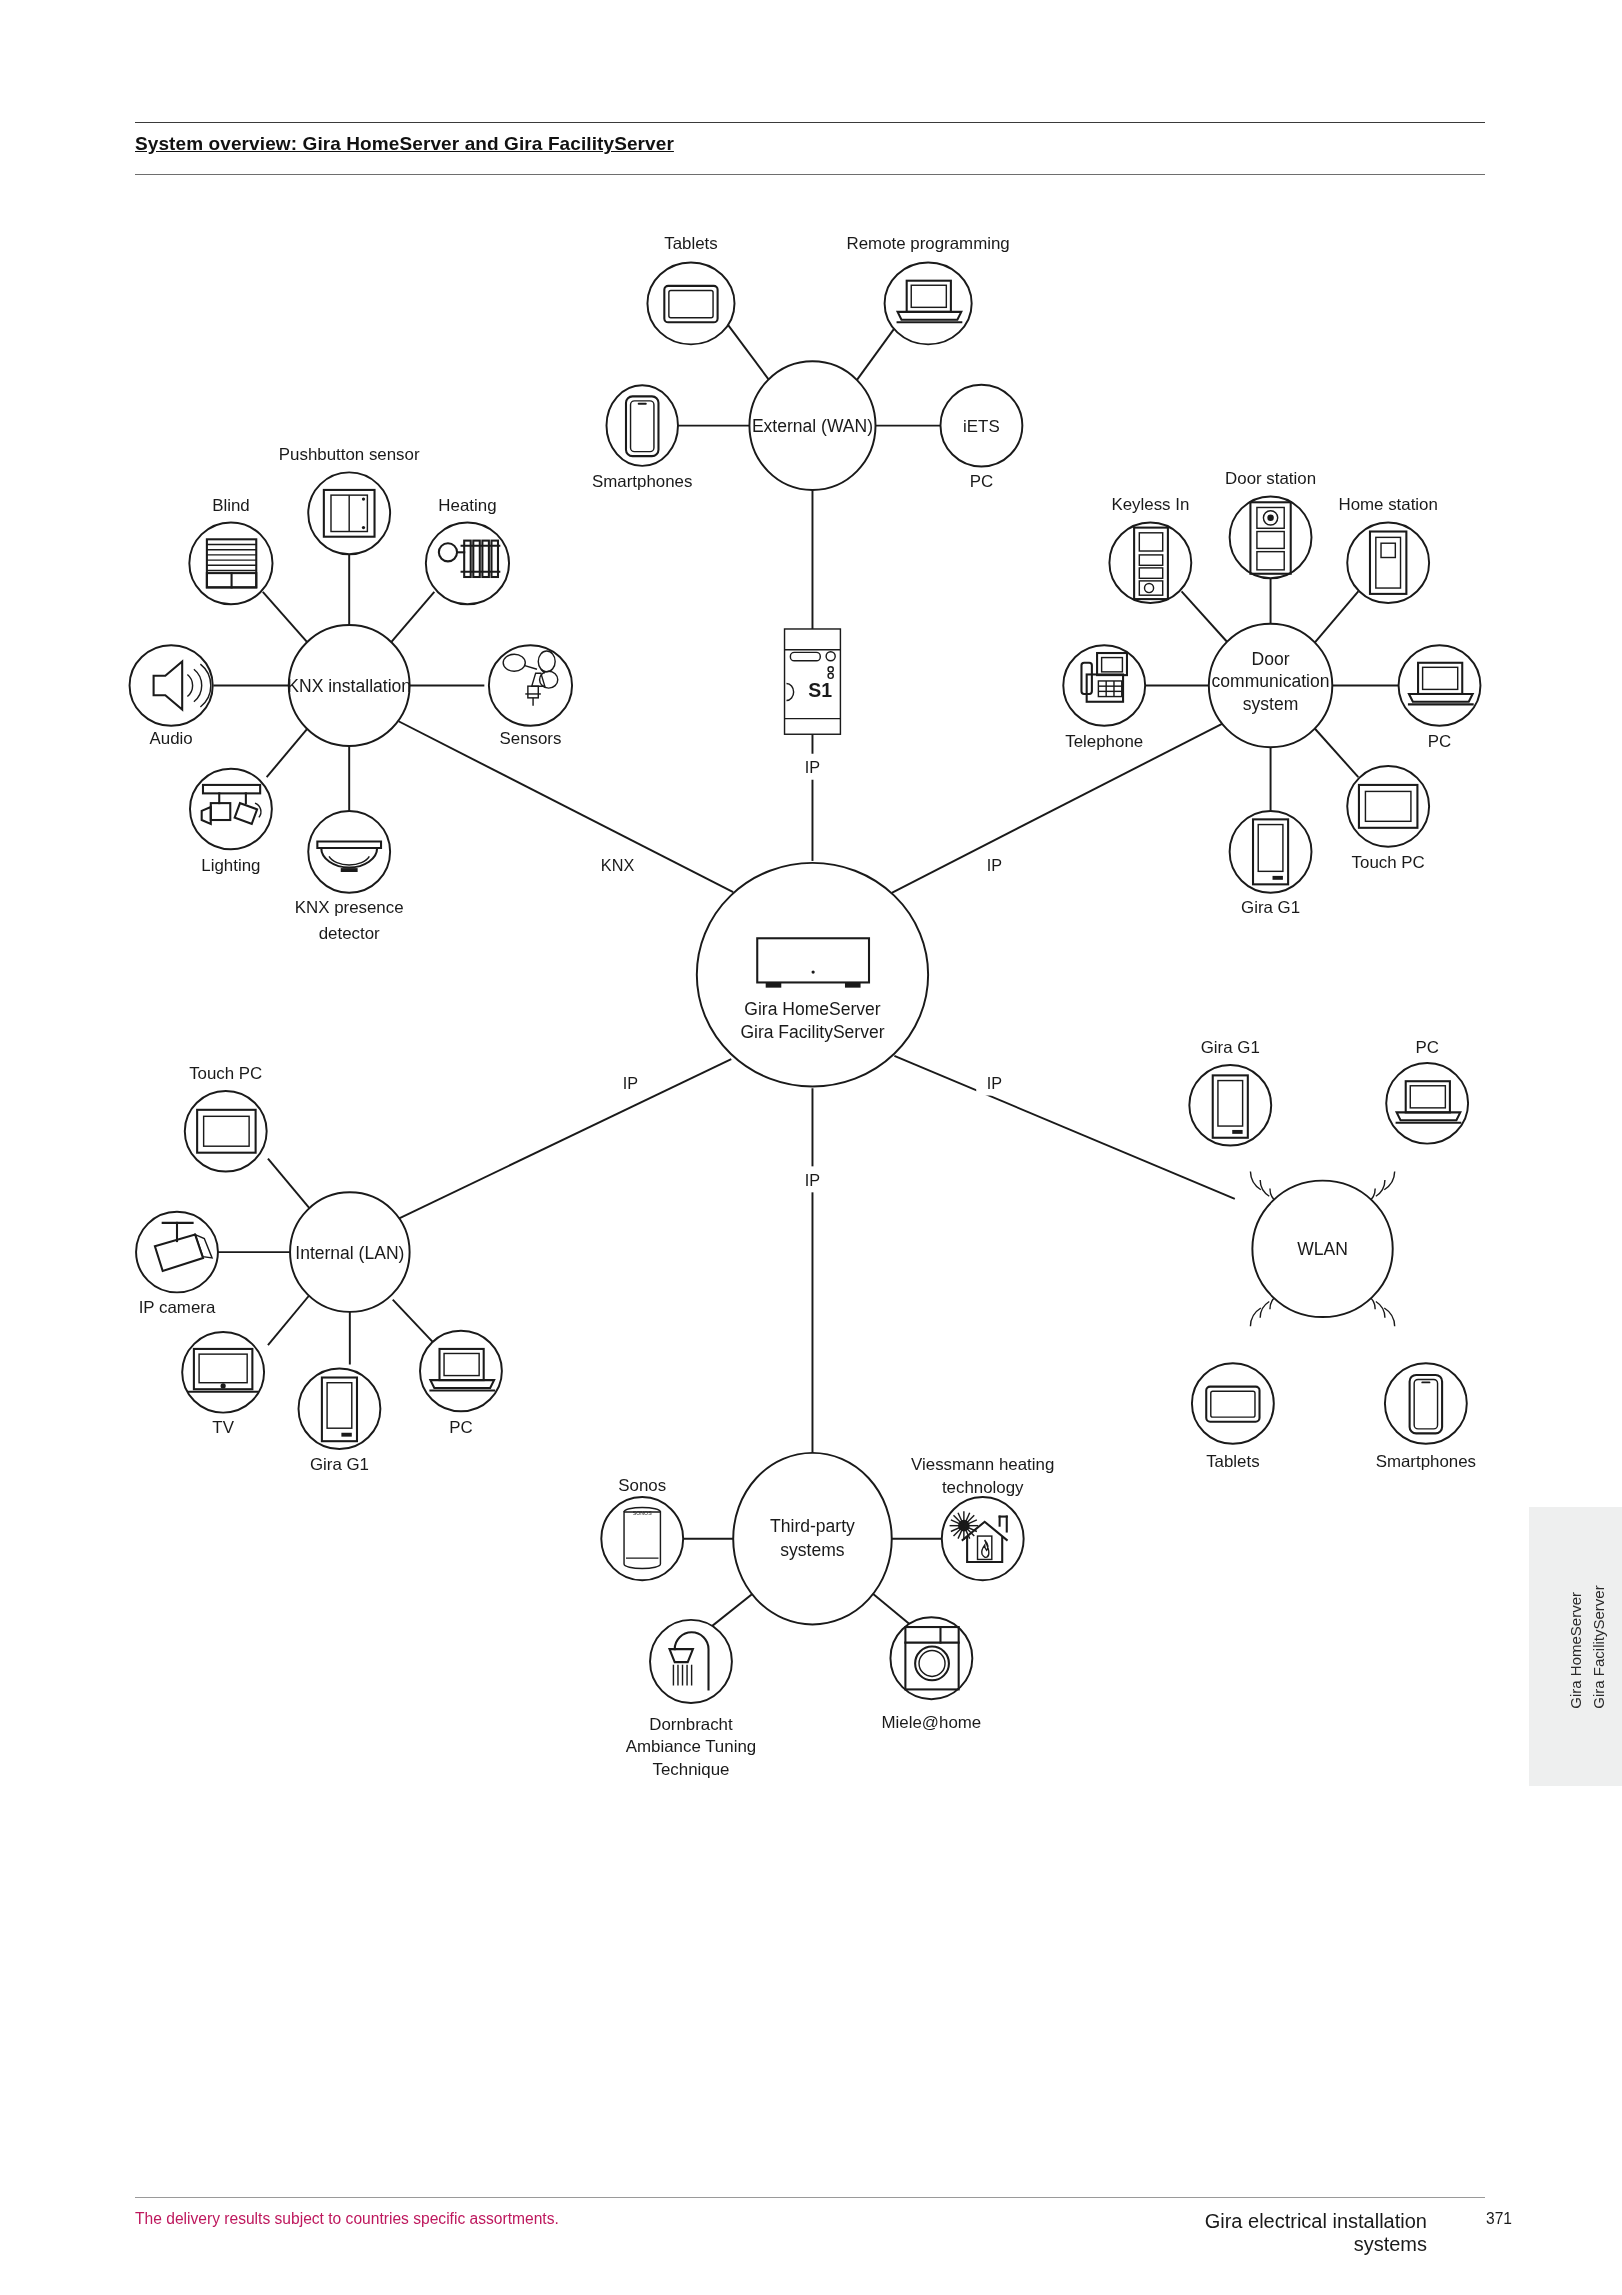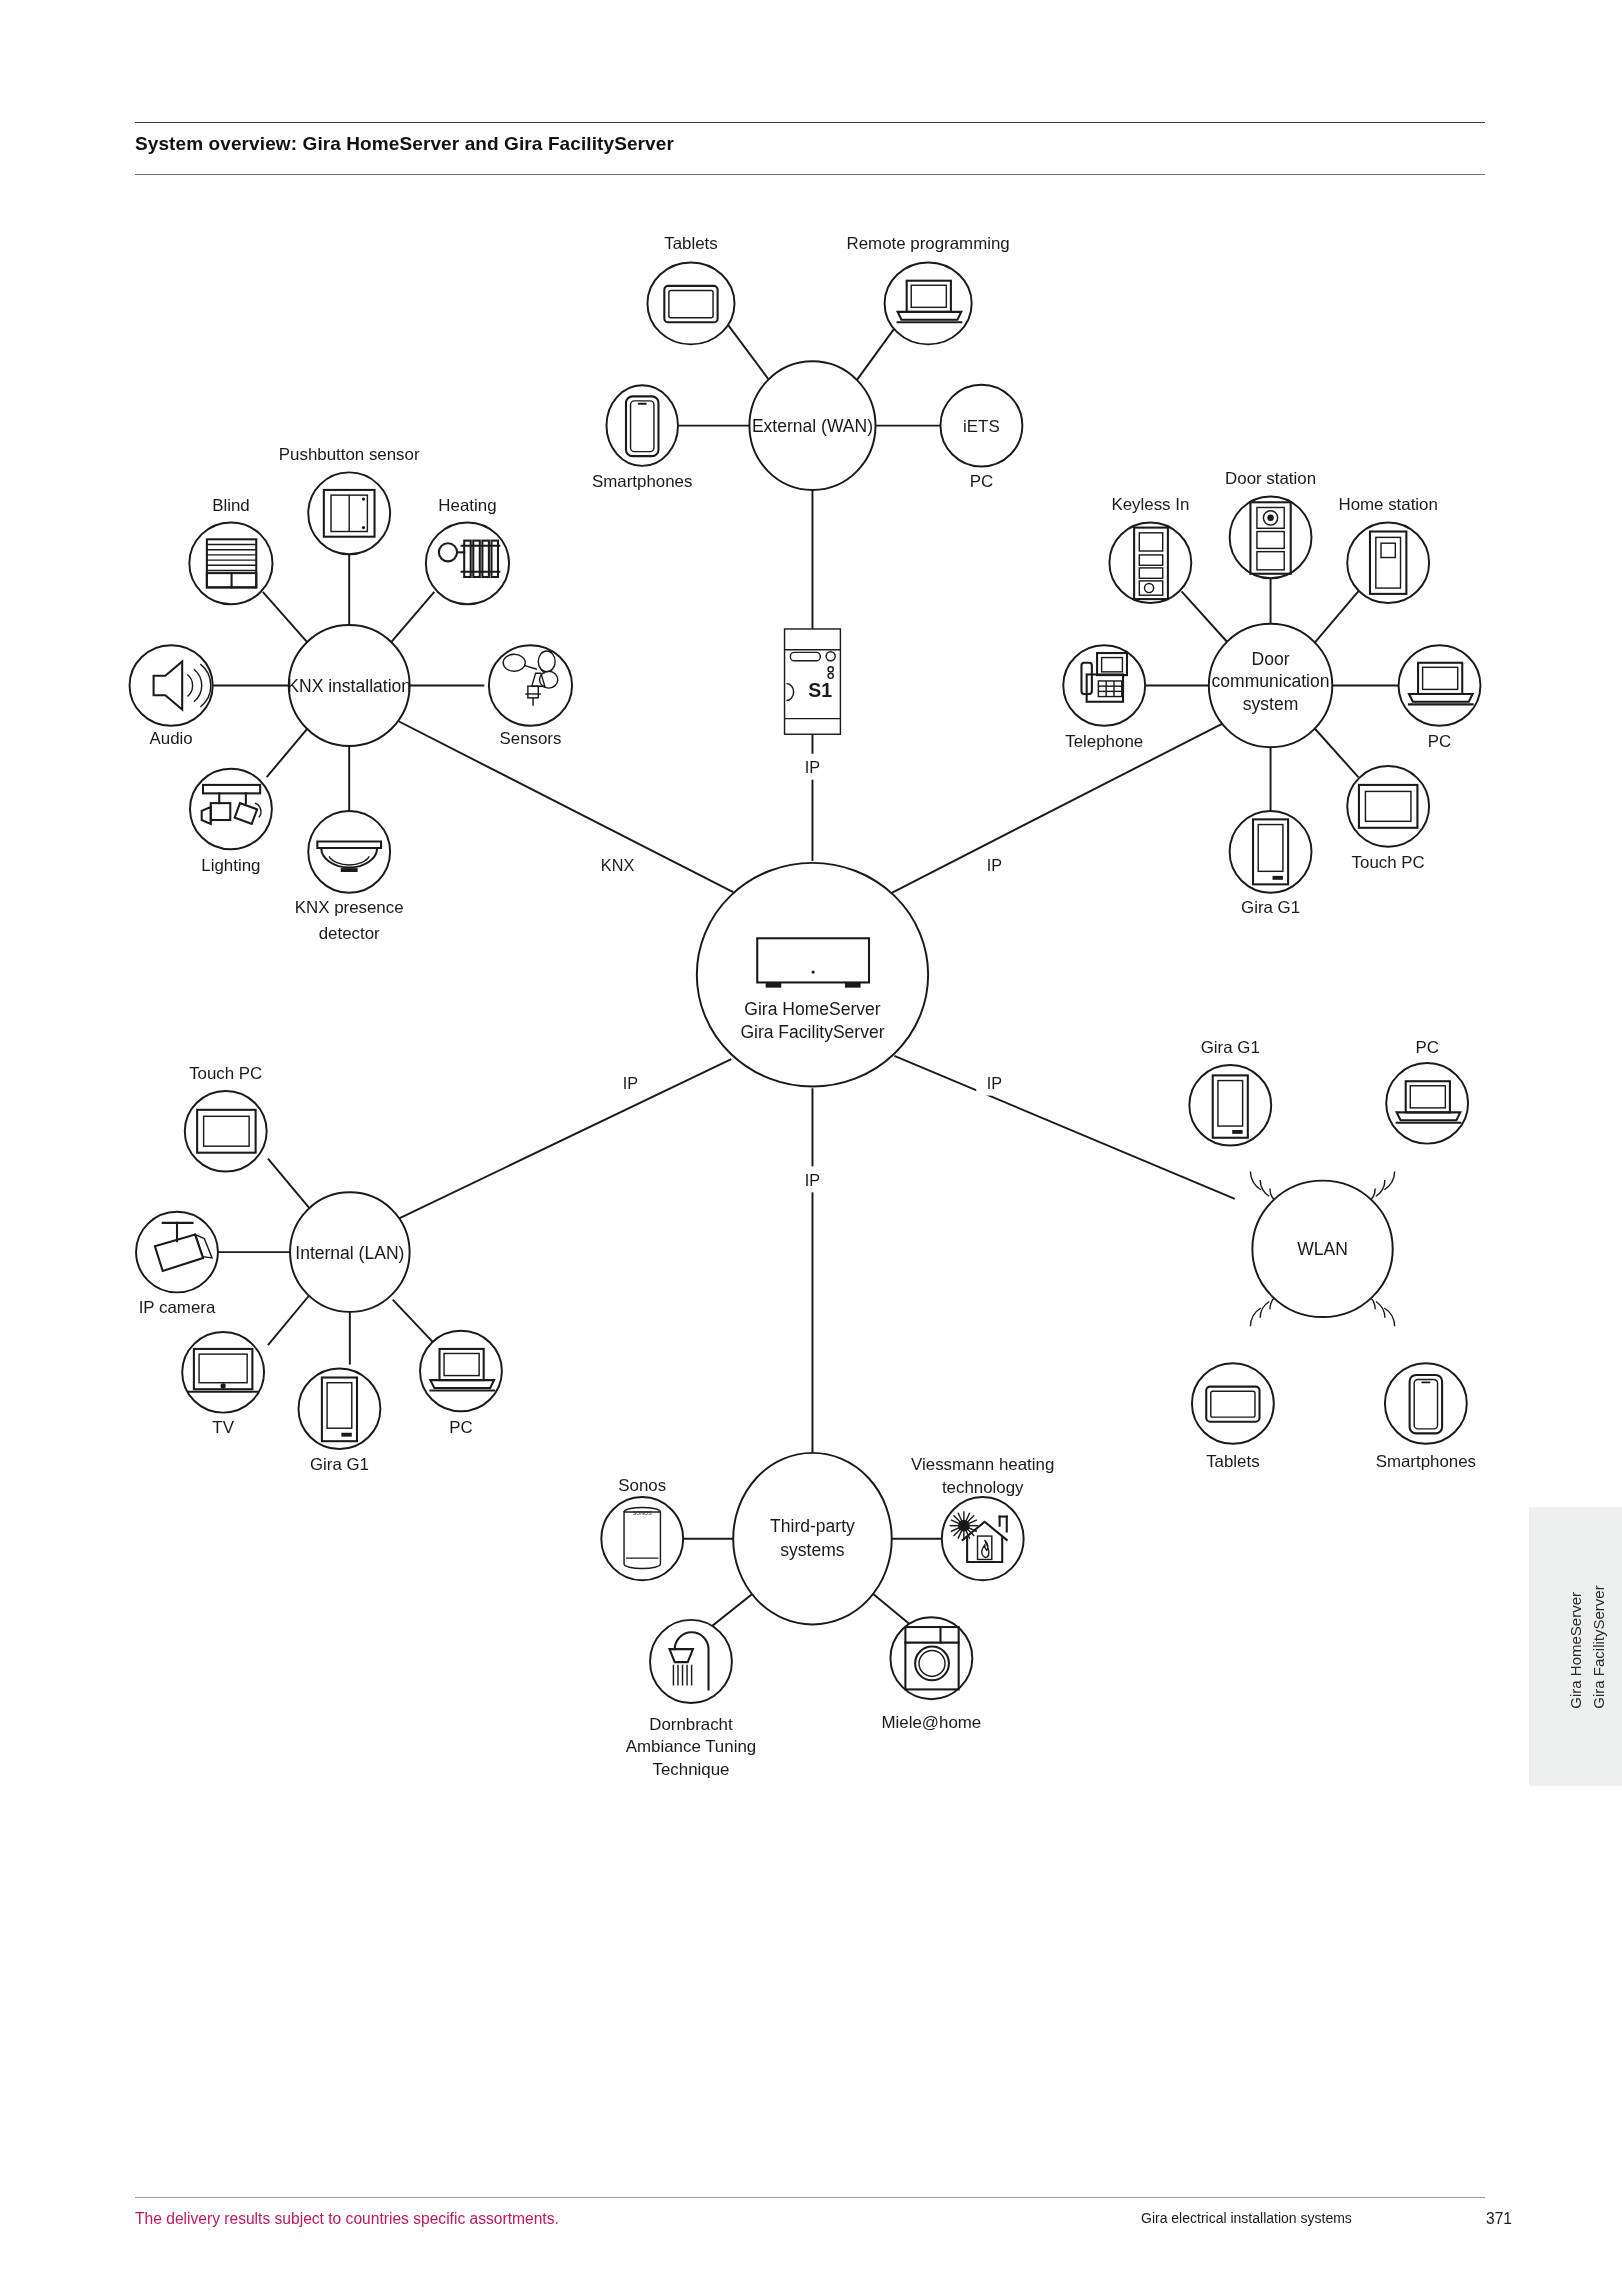--- a/index.html
+++ b/index.html
@@ -9,27 +9,27 @@
     color:#1a1a1a;
     -webkit-font-smoothing:antialiased;
   }
   .page{position:absolute;inset:0;}
 
   
   .hdr-rule-top{position:absolute;left:135px;top:122px;width:1350px;height:1.3px;background:#3a3a3a;}
   .hdr-rule-bot{position:absolute;left:135px;top:174px;width:1350px;height:1.3px;background:#6e6e6e;}
   .hdr-title{
     position:absolute;left:135px;top:133px;width:1300px;
-    font-size:19px;font-weight:bold;letter-spacing:0.1px;color:#111;
+    font-size:19px;font-weight:bold;letter-spacing:0.1px;color:#111;text-decoration:underline;
   }
 
   
   .ftr-rule{position:absolute;left:135px;top:2197px;width:1350px;height:0.6px;background:#9a9a9a;}
   .ftr-left{position:absolute;left:135px;top:2210px;font-size:15.6px;color:#be185d;}
-  .ftr-right{position:absolute;left:1141px;top:2210px;font-size:14px;color:#1a1a1a;width:286px;}
+  .ftr-right{position:absolute;left:1141px;top:2210px;font-size:20px;color:#1a1a1a;text-align:right;width:286px;}
   .ftr-page{position:absolute;left:1442px;top:2210px;font-size:15.6px;color:#1a1a1a;margin-left:44px;}
 
   
   .side-tab{
     position:absolute;left:1529px;top:1507px;width:94px;height:279px;
     background:#eeefef;
   }
   .side-tab .vtxt{
     position:absolute;right:13px;top:50%;
     transform:translateY(-50%) rotate(180deg);

